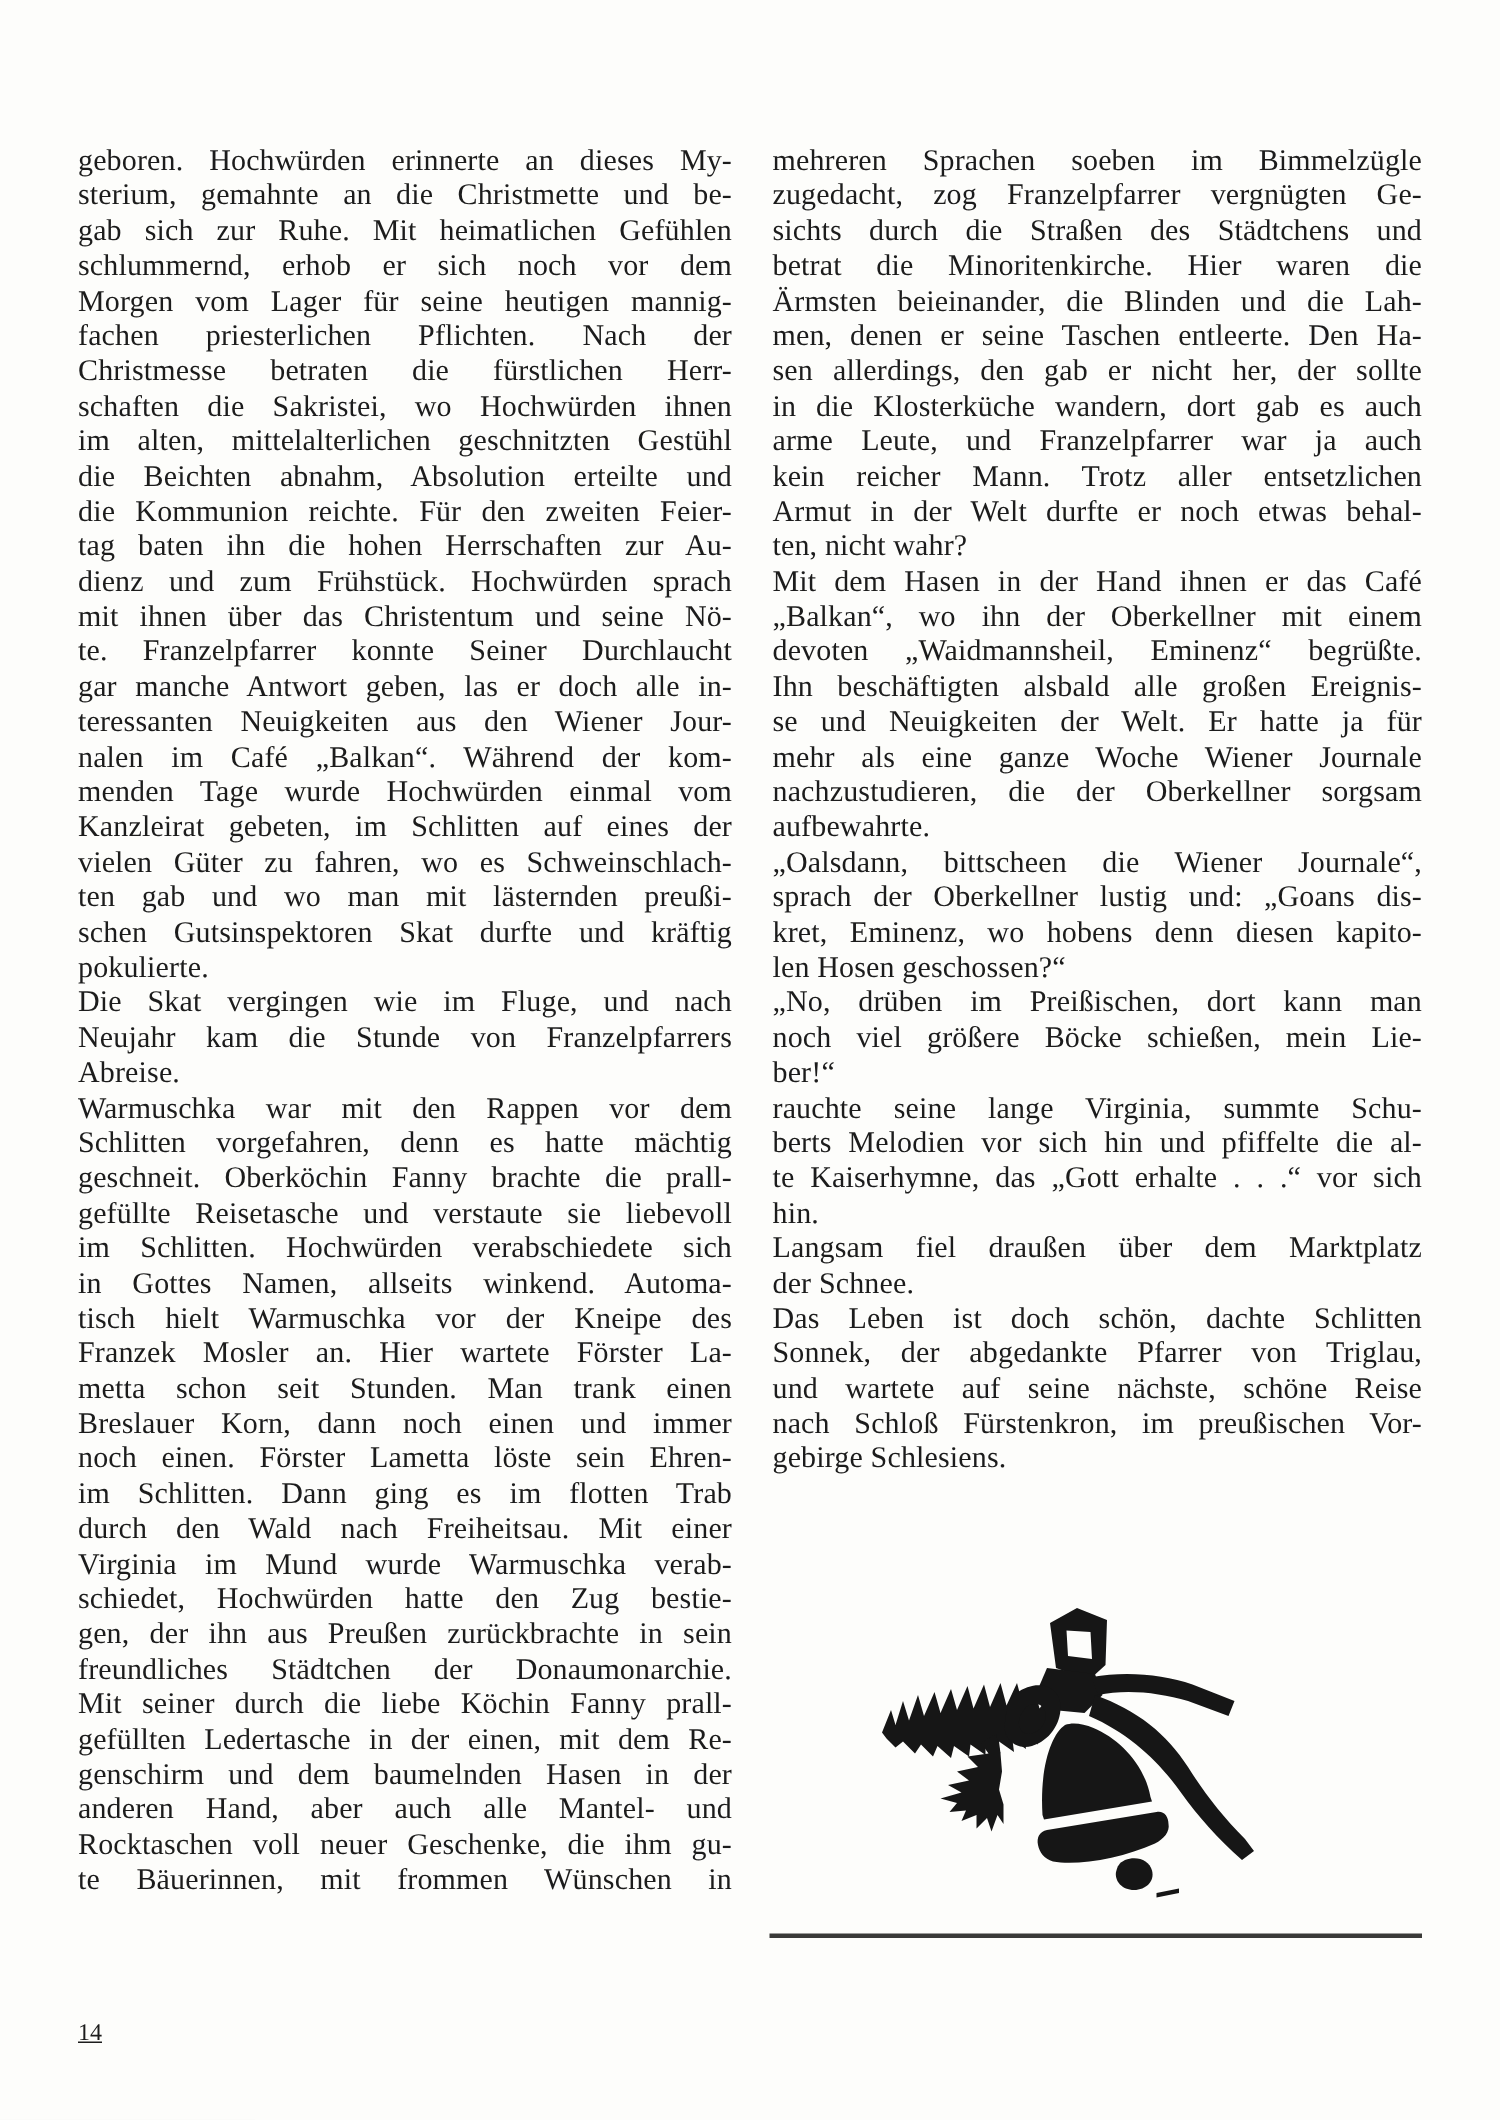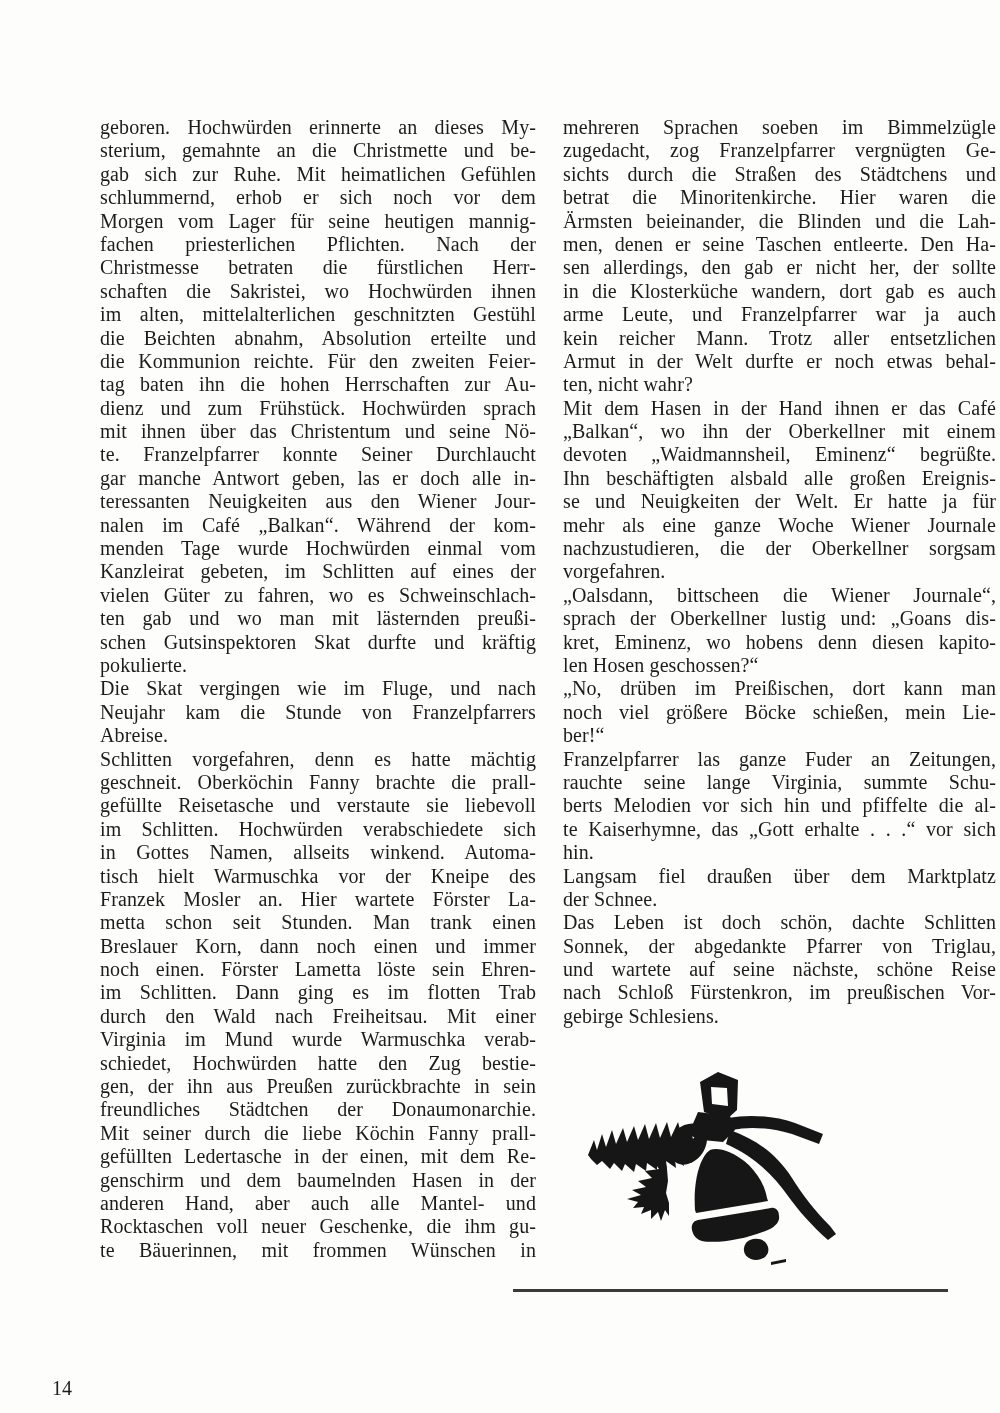--- a/index.html
+++ b/index.html
@@ -10,42 +10,42 @@
   }
   .page{
     position:relative;
     width:1000px;height:1413px;
     background:var(--paper,#fdfdfb);
     color:var(--ink,#1c1c1c);
     overflow:hidden;
   }
   .column{
     position:absolute;
-    top:116px;
-    margin-left:48px;
+    top:96px;
   }
   .column.left{left:52px;width:436px;}
   .column.right{left:515px;width:433px;}
   .line{
     font-size:20px;
     line-height:23.4px;
     height:23.4px;
     text-align:justify;
     text-align-last:justify;
     white-space:nowrap;
     letter-spacing:0.1px;
   }
   .line.para-end{
     text-align-last:left;
   }
   .page-number{
     position:absolute;
-    left:52px;top:1376px;
-    font-size:20px;
+    left:52px;top:1344px;
+    font-size:16px;
     line-height:24px;
+    text-decoration:underline;
   }
   .illustration{
     position:absolute;
     left:580px;top:1060px;
     width:280px;height:210px;
   }
   .illustration svg{display:block;width:100%;height:100%;}
   .divider{
     position:absolute;
     left:513px;top:1289px;
@@ -79,20 +79,21 @@
       <div class="line">nalen im Café „Balkan“. Während der kom-</div>
       <div class="line">menden Tage wurde Hochwürden einmal vom</div>
       <div class="line">Kanzleirat gebeten, im Schlitten auf eines der</div>
       <div class="line">vielen Güter zu fahren, wo es Schweinschlach-</div>
       <div class="line">ten gab und wo man mit lästernden preußi-</div>
       <div class="line">schen Gutsinspektoren Skat durfte und kräftig</div>
       <div class="line para-end">pokulierte.</div>
       <div class="line">Die Skat vergingen wie im Fluge, und nach</div>
       <div class="line">Neujahr kam die Stunde von Franzelpfarrers</div>
       <div class="line para-end">Abreise.</div>
+      <div class="line">Warmuschka war mit den Rappen vor dem</div>
       <div class="line">Schlitten vorgefahren, denn es hatte mächtig</div>
       <div class="line">geschneit. Oberköchin Fanny brachte die prall-</div>
       <div class="line">gefüllte Reisetasche und verstaute sie liebevoll</div>
       <div class="line">im Schlitten. Hochwürden verabschiedete sich</div>
       <div class="line">in Gottes Namen, allseits winkend. Automa-</div>
       <div class="line">tisch hielt Warmuschka vor der Kneipe des</div>
       <div class="line">Franzek Mosler an. Hier wartete Förster La-</div>
       <div class="line">metta schon seit Stunden. Man trank einen</div>
       <div class="line">Breslauer Korn, dann noch einen und immer</div>
       <div class="line">noch einen. Förster Lametta löste sein Ehren-</div>
@@ -123,29 +124,28 @@
       <div class="line">kein reicher Mann. Trotz aller entsetzlichen</div>
       <div class="line">Armut in der Welt durfte er noch etwas behal-</div>
       <div class="line para-end">ten, nicht wahr?</div>
       <div class="line">Mit dem Hasen in der Hand ihnen er das Café</div>
       <div class="line">„Balkan“, wo ihn der Oberkellner mit einem</div>
       <div class="line">devoten „Waidmannsheil, Eminenz“ begrüßte.</div>
       <div class="line">Ihn beschäftigten alsbald alle großen Ereignis-</div>
       <div class="line">se und Neuigkeiten der Welt. Er hatte ja für</div>
       <div class="line">mehr als eine ganze Woche Wiener Journale</div>
       <div class="line">nachzustudieren, die der Oberkellner sorgsam</div>
-      <div class="line para-end">vorgefahren.</div>
+      <div class="line para-end">aufbewahrte.</div>
       <div class="line">„Oalsdann, bittscheen die Wiener Journale“,</div>
       <div class="line">sprach der Oberkellner lustig und: „Goans dis-</div>
       <div class="line">kret, Eminenz, wo hobens denn diesen kapito-</div>
       <div class="line para-end">len Hosen geschossen?“</div>
       <div class="line">„No, drüben im Preißischen, dort kann man</div>
       <div class="line">noch viel größere Böcke schießen, mein Lie-</div>
       <div class="line para-end">ber!“</div>
-      <div class="line">Franzelpfarrer las ganze Fuder an Zeitungen,</div>
       <div class="line">rauchte seine lange Virginia, summte Schu-</div>
       <div class="line">berts Melodien vor sich hin und pfiffelte die al-</div>
       <div class="line">te Kaiserhymne, das „Gott erhalte . . .“ vor sich</div>
       <div class="line para-end">hin.</div>
       <div class="line">Langsam fiel draußen über dem Marktplatz</div>
       <div class="line para-end">der Schnee.</div>
       <div class="line">Das Leben ist doch schön, dachte Schlitten</div>
       <div class="line">Sonnek, der abgedankte Pfarrer von Triglau,</div>
       <div class="line">und wartete auf seine nächste, schöne Reise</div>
       <div class="line">nach Schloß Fürstenkron, im preußischen Vor-</div>

